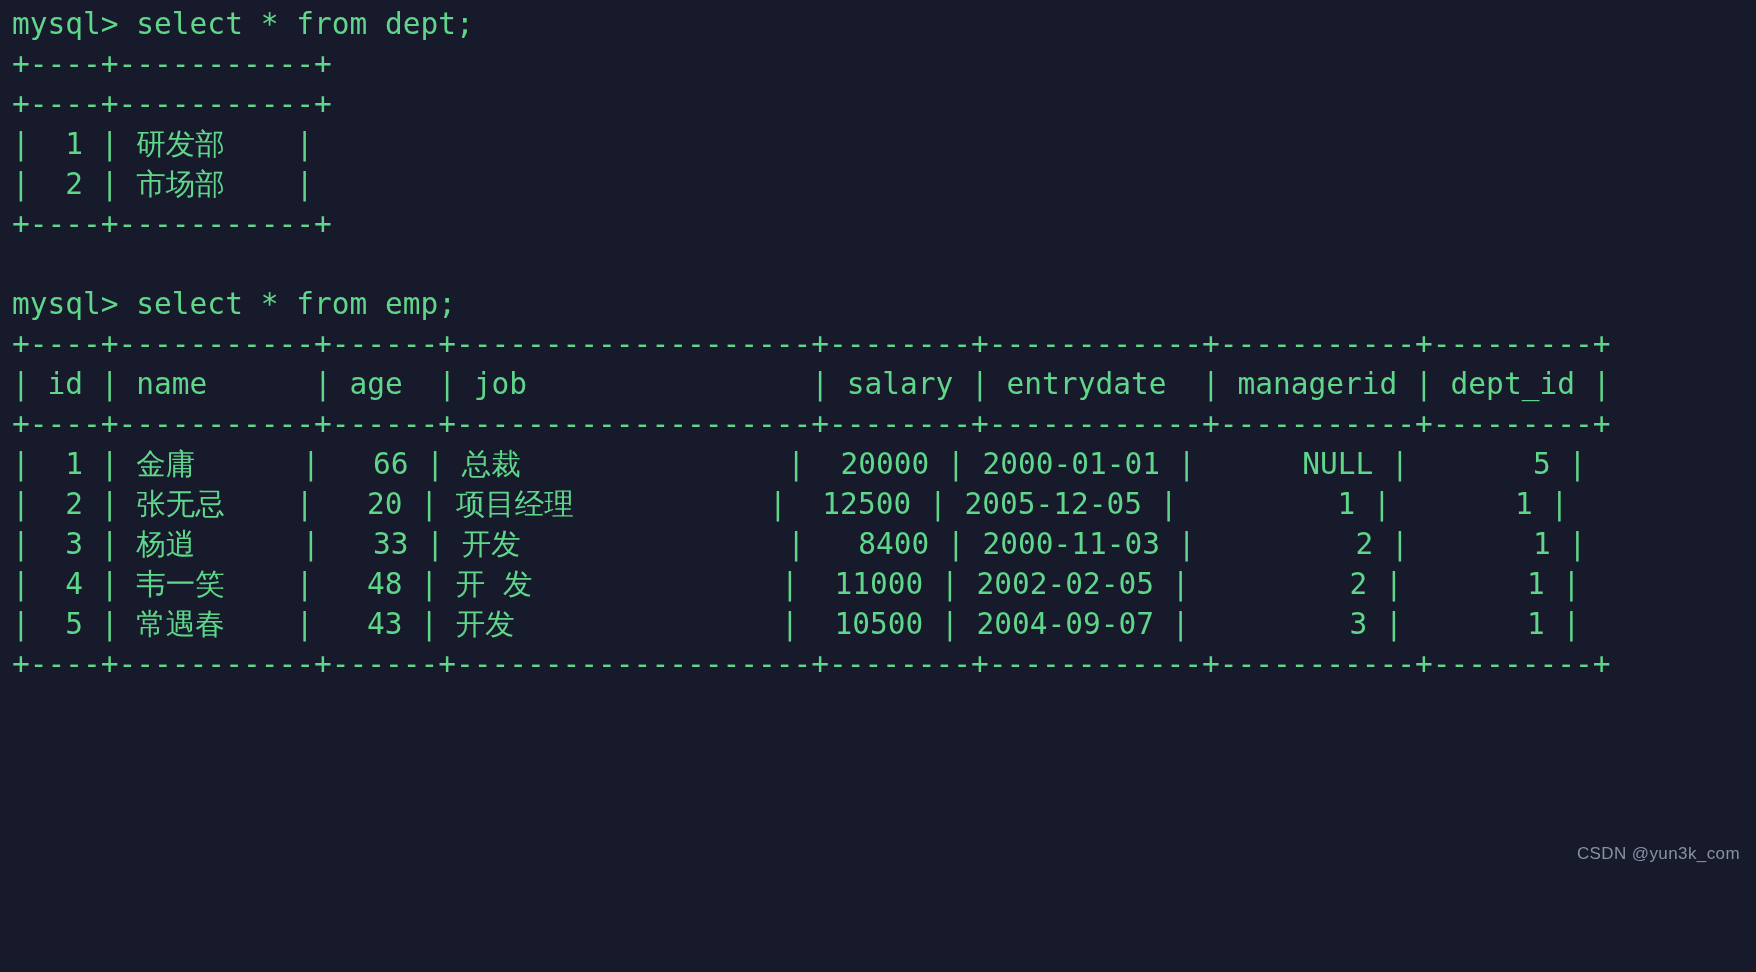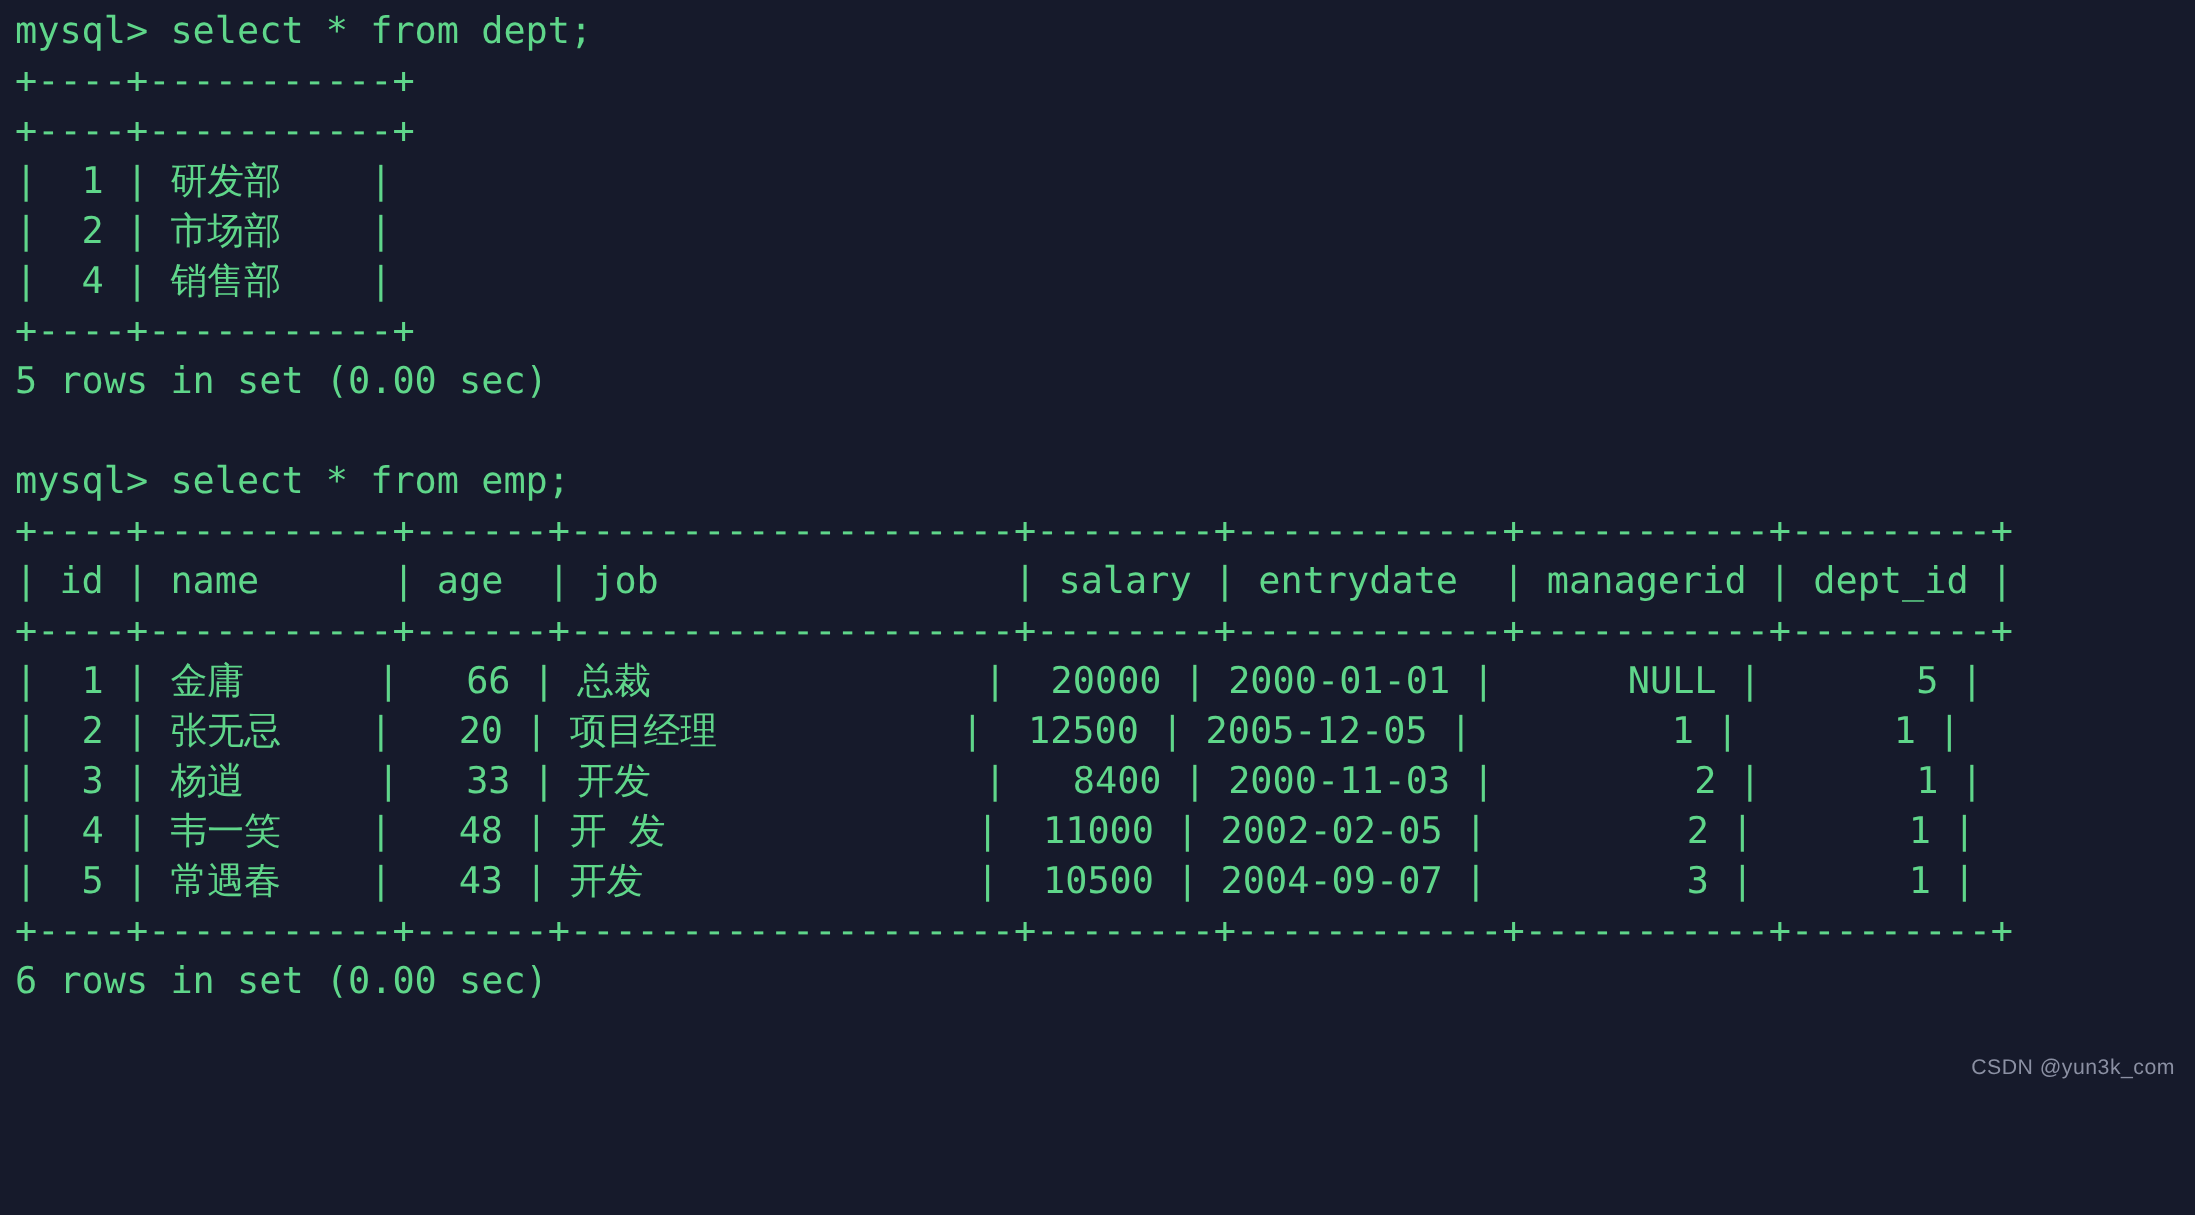--- a/index.html
+++ b/index.html
@@ -50,32 +50,29 @@
 </head>
 <body>
 
 <div id="terminal">
 
   <div class="line">mysql&gt; select * from dept;</div>
   <div class="line rule">+----+-----------+</div>
   <div class="line rule">+----+-----------+</div>
   <div class="line">|  1 | 研发部    |</div>
   <div class="line">|  2 | 市场部    |</div>
-  <div class="line">|  4 | 销售部    |</div>
   <div class="line rule">+----+-----------+</div>
-  <div class="line">5 rows in set (0.00 sec)</div>
 
   <div class="line blank">&nbsp;</div>
 
   <div class="line">mysql&gt; select * from emp;</div>
   <div class="line rule">+----+-----------+------+--------------------+--------+------------+-----------+---------+</div>
   <div class="line">| id | name      | age  | job                | salary | entrydate  | managerid | dept_id |</div>
   <div class="line rule">+----+-----------+------+--------------------+--------+------------+-----------+---------+</div>
   <div class="line">|  1 | 金庸      |   66 | 总裁               |  20000 | 2000-01-01 |      NULL |       5 |</div>
   <div class="line">|  2 | 张无忌    |   20 | 项目经理           |  12500 | 2005-12-05 |         1 |       1 |</div>
   <div class="line">|  3 | 杨逍      |   33 | 开发               |   8400 | 2000-11-03 |         2 |       1 |</div>
   <div class="line">|  4 | 韦一笑    |   48 | 开 发              |  11000 | 2002-02-05 |         2 |       1 |</div>
   <div class="line">|  5 | 常遇春    |   43 | 开发               |  10500 | 2004-09-07 |         3 |       1 |</div>
   <div class="line rule">+----+-----------+------+--------------------+--------+------------+-----------+---------+</div>
-  <div class="line">6 rows in set (0.00 sec)</div>
 
   <div class="watermark">CSDN @yun3k_com</div>
 </div>
 
 </body></html>

